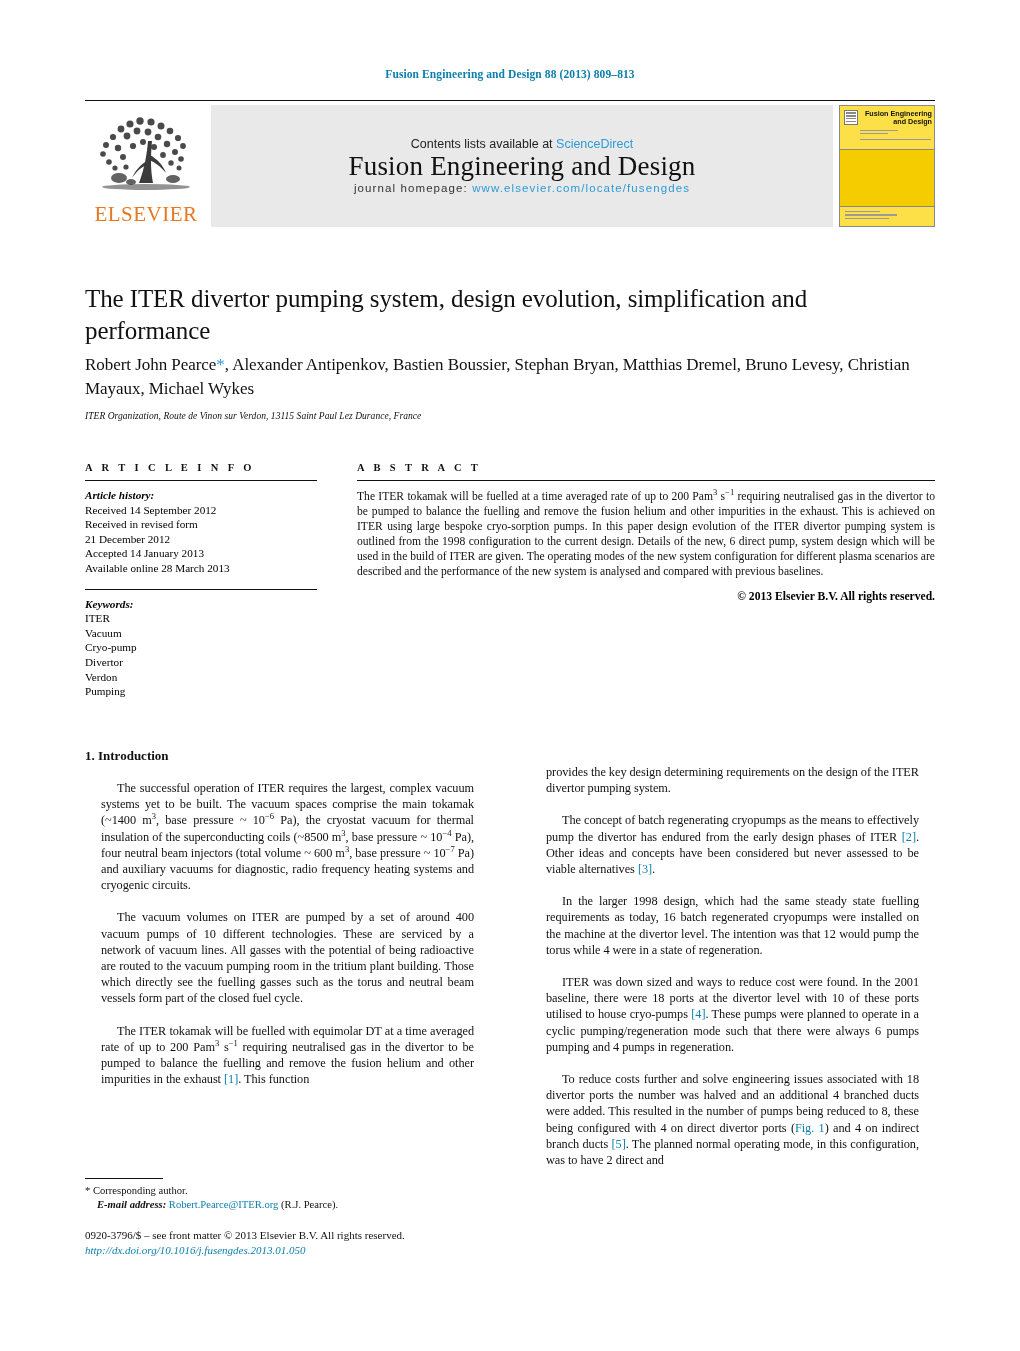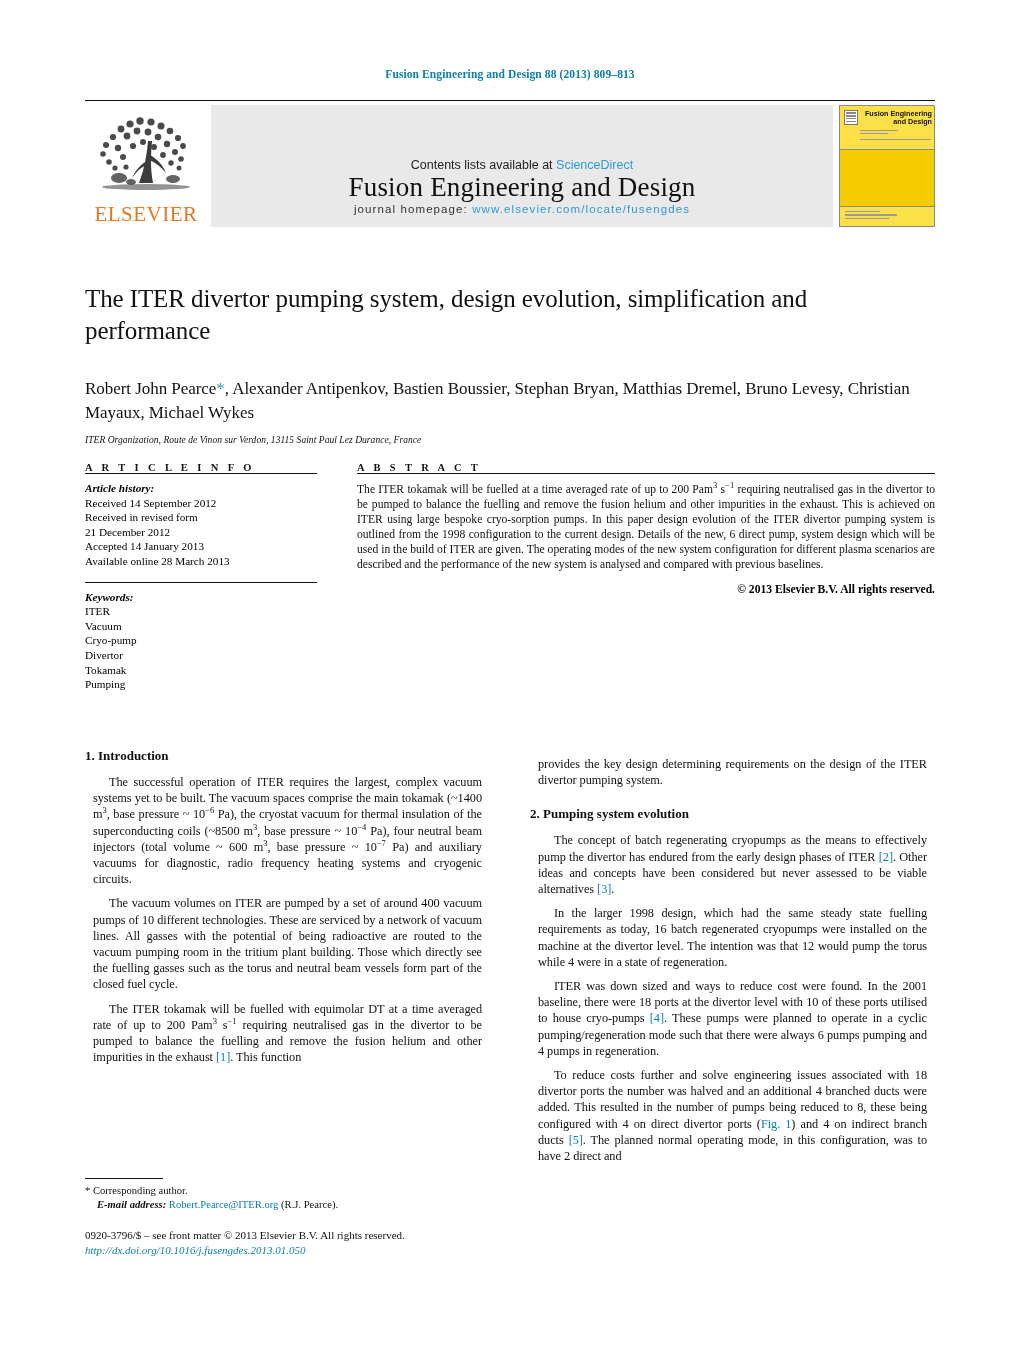--- a/index.html
+++ b/index.html
@@ -69,21 +69,21 @@
 
   .banner {
     flex: 1 1 auto;
     background: #e9e9e9;
     margin-left: 4px;
     margin-right: 6px;
     height: 122px;
     display: flex;
     flex-direction: column;
     align-items: center;
-    justify-content: flex-end;
+    justify-content: center;
     padding: 11px 0 12px 0;
     box-sizing: border-box;
   }
   .contents-line {
     font-family: "Liberation Sans", sans-serif;
     font-size: 12.5px;
     color: #222;
   }
   .contents-line .sd { color: #2e9bd6; }
   .journal-title {
@@ -183,21 +183,21 @@
     color: #111;
     margin: 0;
     font-weight: normal;
     letter-spacing: -0.1px;
   }
   .authors {
     font-family: "Liberation Serif", serif;
     font-size: 17px;
     line-height: 24px;
     color: #111;
-    margin-top: 30px;
+    margin-top: 6px;
     letter-spacing: -0.05px;
   }
   .authors .star { color: #2e9bd6; }
   .affiliation {
     font-family: "Liberation Serif", serif;
     font-style: italic;
     font-size: 9.5px;
     color: #111;
     margin-top: 10px;
     letter-spacing: 0.05px;
@@ -213,21 +213,21 @@
   }
   .col-info { width: 232px; flex: 0 0 232px; }
   .col-abstract { flex: 1 1 auto; margin-left: 40px; }
 
   .sec-head {
     font-family: "Liberation Serif", serif;
     font-weight: bold;
     font-size: 10.5px;
     letter-spacing: 3.4px;
     color: #111;
-    margin-bottom: 0;
+    margin-bottom: 7px;
   }
   .rule { border-top: 1.2px solid #111; }
 
   .hist-block { padding-top: 7px; font-size: 11.2px; line-height: 14.6px; }
   .hist-label { font-style: italic; font-weight: bold; }
   .hist-line { }
 
   .kw-rule { border-top: 1.2px solid #111; margin-top: 13px; }
   .kw-block { padding-top: 7px; font-size: 11.2px; line-height: 14.6px; }
   .kw-label { font-style: italic; font-weight: bold; }
@@ -260,21 +260,21 @@
   .h2 {
     font-family: "Liberation Serif", serif;
     font-weight: bold;
     font-size: 13px;
     color: #111;
     margin: 0 0 10px 0;
   }
   .h2.spaced { margin-top: 18px; }
 
   p.para {
-    margin: 8px;
+    margin: 16px;
     font-size: 12.3px;
     line-height: 16.2px;
     text-align: justify;
     text-indent: 16px;
     color: #111;
     letter-spacing: -0.05px;
   }
   p.para.noindent { text-indent: 0; }
   .ref { color: #0b7fab; }
 
@@ -431,21 +431,21 @@
         <div class="hist-line">Accepted 14 January 2013</div>
         <div class="hist-line">Available online 28 March 2013</div>
       </div>
       <div class="kw-rule"></div>
       <div class="kw-block">
         <div class="kw-label">Keywords:</div>
         <div>ITER</div>
         <div>Vacuum</div>
         <div>Cryo-pump</div>
         <div>Divertor</div>
-        <div>Tokamak</div>
+        <div>Verdon</div>
         <div>Pumping</div>
       </div>
     </div>
 
     <div class="col-abstract">
       <div class="sec-head">A B S T R A C T</div>
       <div class="rule"></div>
       <div class="abstract-body">
         <span>The ITER tokamak will be fuelled at a time averaged rate of up to 200 Pam</span><sup>3</sup><span> s</span><sup>−1</sup><span> requiring neutralised gas in the divertor to be pumped to balance the fuelling and remove the fusion helium and other impurities in the exhaust. This is achieved on ITER using large bespoke cryo-sorption pumps. In this paper design evolution of the ITER divertor pumping system is outlined from the 1998 configuration to the current design. Details of the new, 6 direct pump, system design which will be used in the build of ITER are given. The operating modes of the new system configuration for different plasma scenarios are described and the performance of the new system is analysed and compared with previous baselines.</span>
       </div>
@@ -465,21 +465,20 @@
       <p class="para">The vacuum volumes on ITER are pumped by a set of around 400 vacuum pumps of 10 different technologies. These are serviced by a network of vacuum lines. All gasses with the potential of being radioactive are routed to the vacuum pumping room in the tritium plant building. Those which directly see the fuelling gasses such as the torus and neutral beam vessels form part of the closed fuel cycle.</p>
 
       <p class="para">
         <span>The ITER tokamak will be fuelled with equimolar DT at a time averaged rate of up to 200 Pam</span><sup>3</sup><span> s</span><sup>−1</sup><span> requiring neutralised gas in the divertor to be pumped to balance the fuelling and remove the fusion helium and other impurities in the exhaust </span><span class="ref">[1]</span><span>. This function</span>
       </p>
     </div>
 
     <div class="bcol right">
       <p class="para noindent">provides the key design determining requirements on the design of the ITER divertor pumping system.</p>
 
-      <div class="h2 spaced">2.  Pumping system evolution</div>
 
       <p class="para">
         <span>The concept of batch regenerating cryopumps as the means to effectively pump the divertor has endured from the early design phases of ITER </span><span class="ref">[2]</span><span>. Other ideas and concepts have been considered but never assessed to be viable alternatives </span><span class="ref">[3]</span><span>.</span>
       </p>
 
       <p class="para">In the larger 1998 design, which had the same steady state fuelling requirements as today, 16 batch regenerated cryopumps were installed on the machine at the divertor level. The intention was that 12 would pump the torus while 4 were in a state of regeneration.</p>
 
       <p class="para">
         <span>ITER was down sized and ways to reduce cost were found. In the 2001 baseline, there were 18 ports at the divertor level with 10 of these ports utilised to house cryo-pumps </span><span class="ref">[4]</span><span>. These pumps were planned to operate in a cyclic pumping/regeneration mode such that there were always 6 pumps pumping and 4 pumps in regeneration.</span>
       </p>

